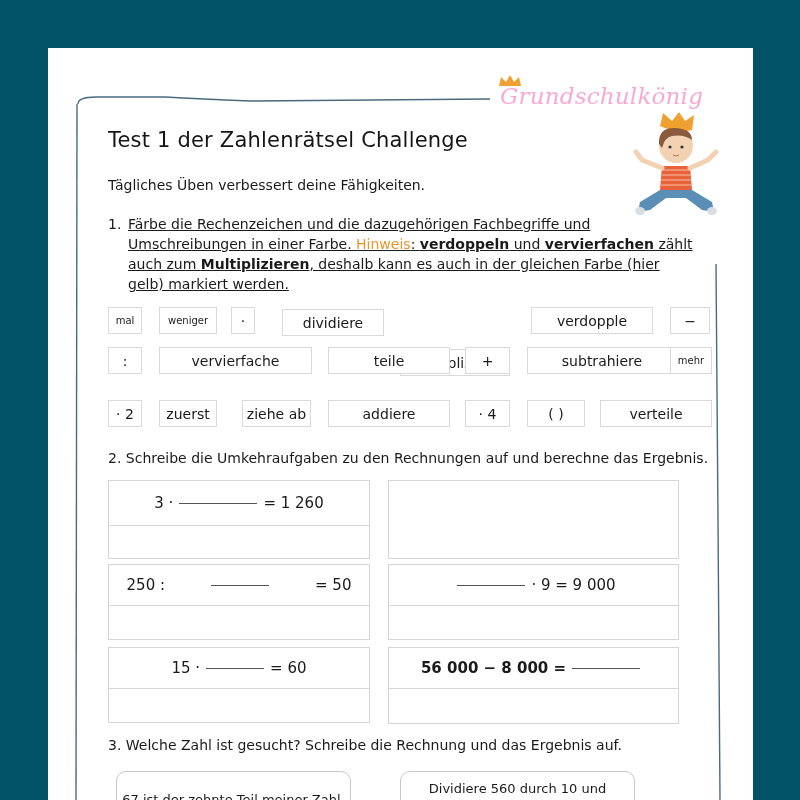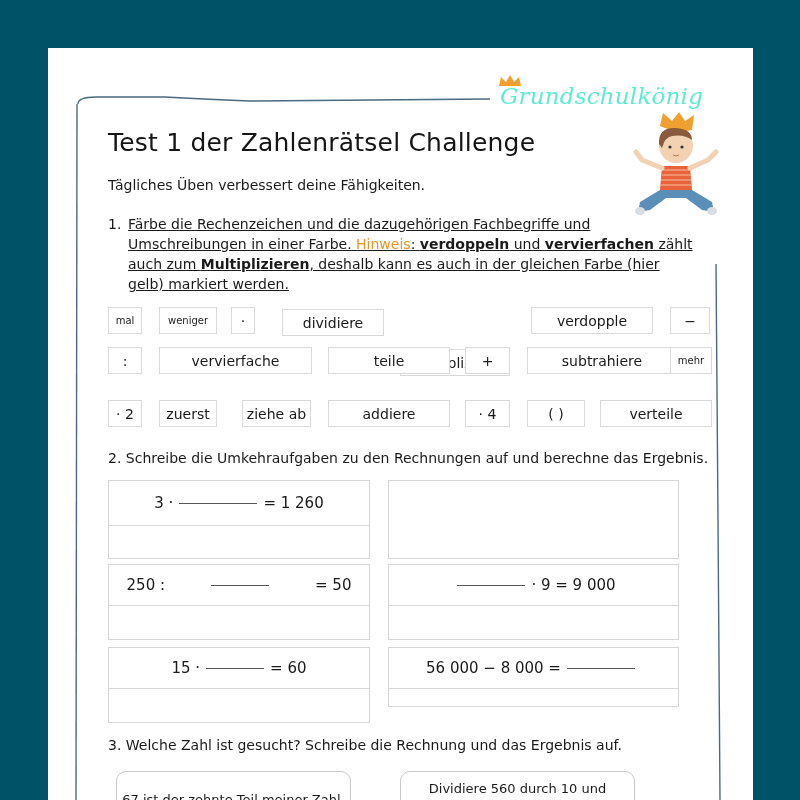--- a/index.html
+++ b/index.html
@@ -1,23 +1,23 @@
 <!DOCTYPE html>
 <html><head>
 <meta charset="utf-8">
 <style>
   html, body { margin:0; padding:0; }
   body { width:800px; height:800px; overflow:hidden; background:#005266; position:relative;
          font-family:"DejaVu Sans", sans-serif; color:#1a1a1a; }
   .paper { position:absolute; left:48px; top:48px; width:705px; height:780px; background:#ffffff; }
   .frame-svg { position:absolute; left:0; top:0; }
   .abs { position:absolute; }
-  .logo { left:500px; top:83px; font-family:"DejaVu Serif", serif; font-size:23px; color:#5eead4; letter-spacing:0.2px; font-style:italic; }
+  .logo { left:500px; top:83px; font-family:"DejaVu Serif", serif; font-size:23px; color:#f9a8d4; letter-spacing:0.2px; font-style:italic; }
   .logo-crown { left:498px; top:75px; }
-  .title { left:108px; top:128px; font-size:25px; font-weight:normal; color:#151515; letter-spacing:0.2px; }
+  .title { left:108px; top:128px; font-size:21px; font-weight:normal; color:#151515; letter-spacing:0.2px; }
   .subtitle { left:108px; top:177px; font-size:14px; color:#1a1a1a; }
   .task { font-size:14px; line-height:20px; color:#1a1a1a; }
   .task1 { left:108px; top:214px; width:585px; }
   .task1 .num { position:absolute; left:0; top:0; }
   .task1 .txt { padding-left:20px; display:block;text-decoration:underline; }
   .hint { color:#e8952b; }
   .b { font-weight:bold; }
   .tile { position:absolute; border:1px solid #d9d9d9; background:#fff; display:flex; align-items:center; justify-content:center;
           font-size:14px; color:#1a1a1a; box-sizing:border-box; }
   .tile.small { font-size:10px; }
@@ -127,21 +127,21 @@
       <div style="position: absolute; inset: 40px 0px 0px;"></div>
     </div>
     <div class="box" style="left: 108px; top: 647px; width: 262px; height: 76px;">
       <div class="top" style="height: 40px;">
         <span>15 ·</span>
         <span class="blank" style="width: 58px;"></span>
         <span>= 60</span>
       </div>
       <div style="position: absolute; inset: 40px 0px 0px;"></div>
     </div>
-    <div class="box" style="left: 388px; top: 647px; width: 291px; height: 60px;">
+    <div class="box" style="left: 388px; top: 647px; width: 291px; height: 77px; font-weight: bold;">
       <div class="top" style="height: 40px;">
         <span>56 000 − 8 000 =</span>
         <span class="blank" style="width: 68px;"></span>
         <span></span>
       </div>
       <div style="position: absolute; inset: 40px 0px 0px;"></div>
     </div>
   </div>
 
 <div class="abs task task3">

